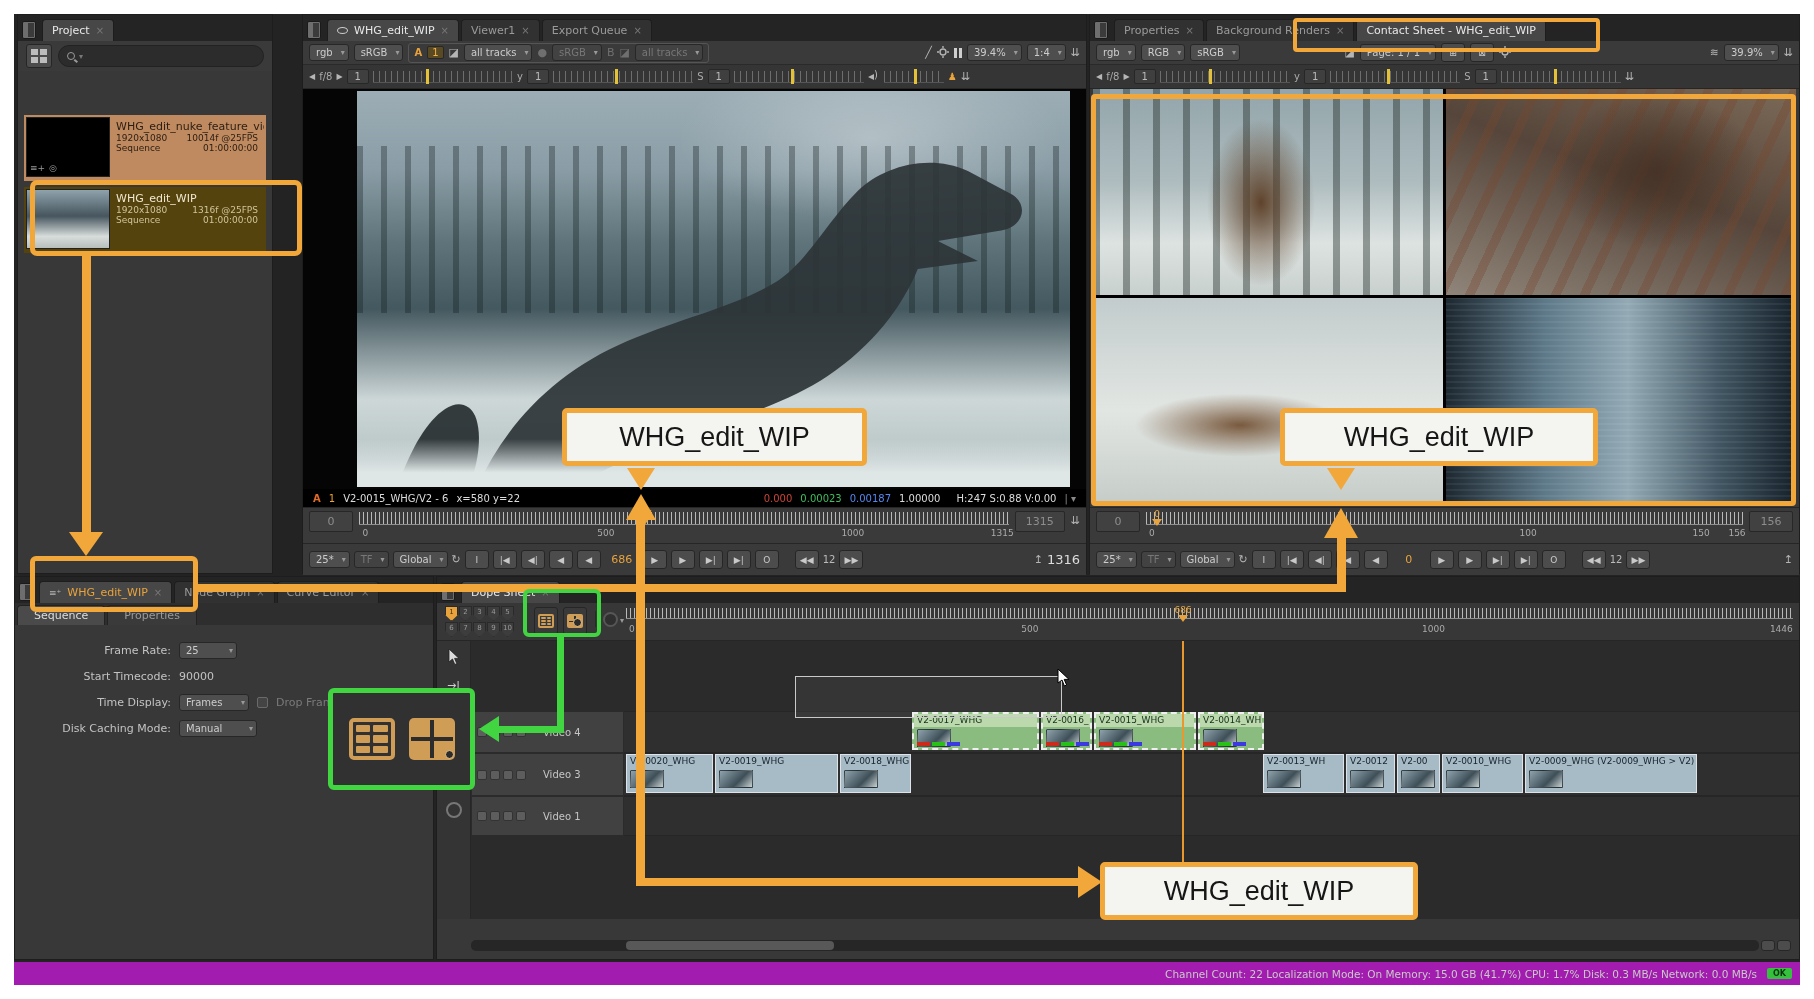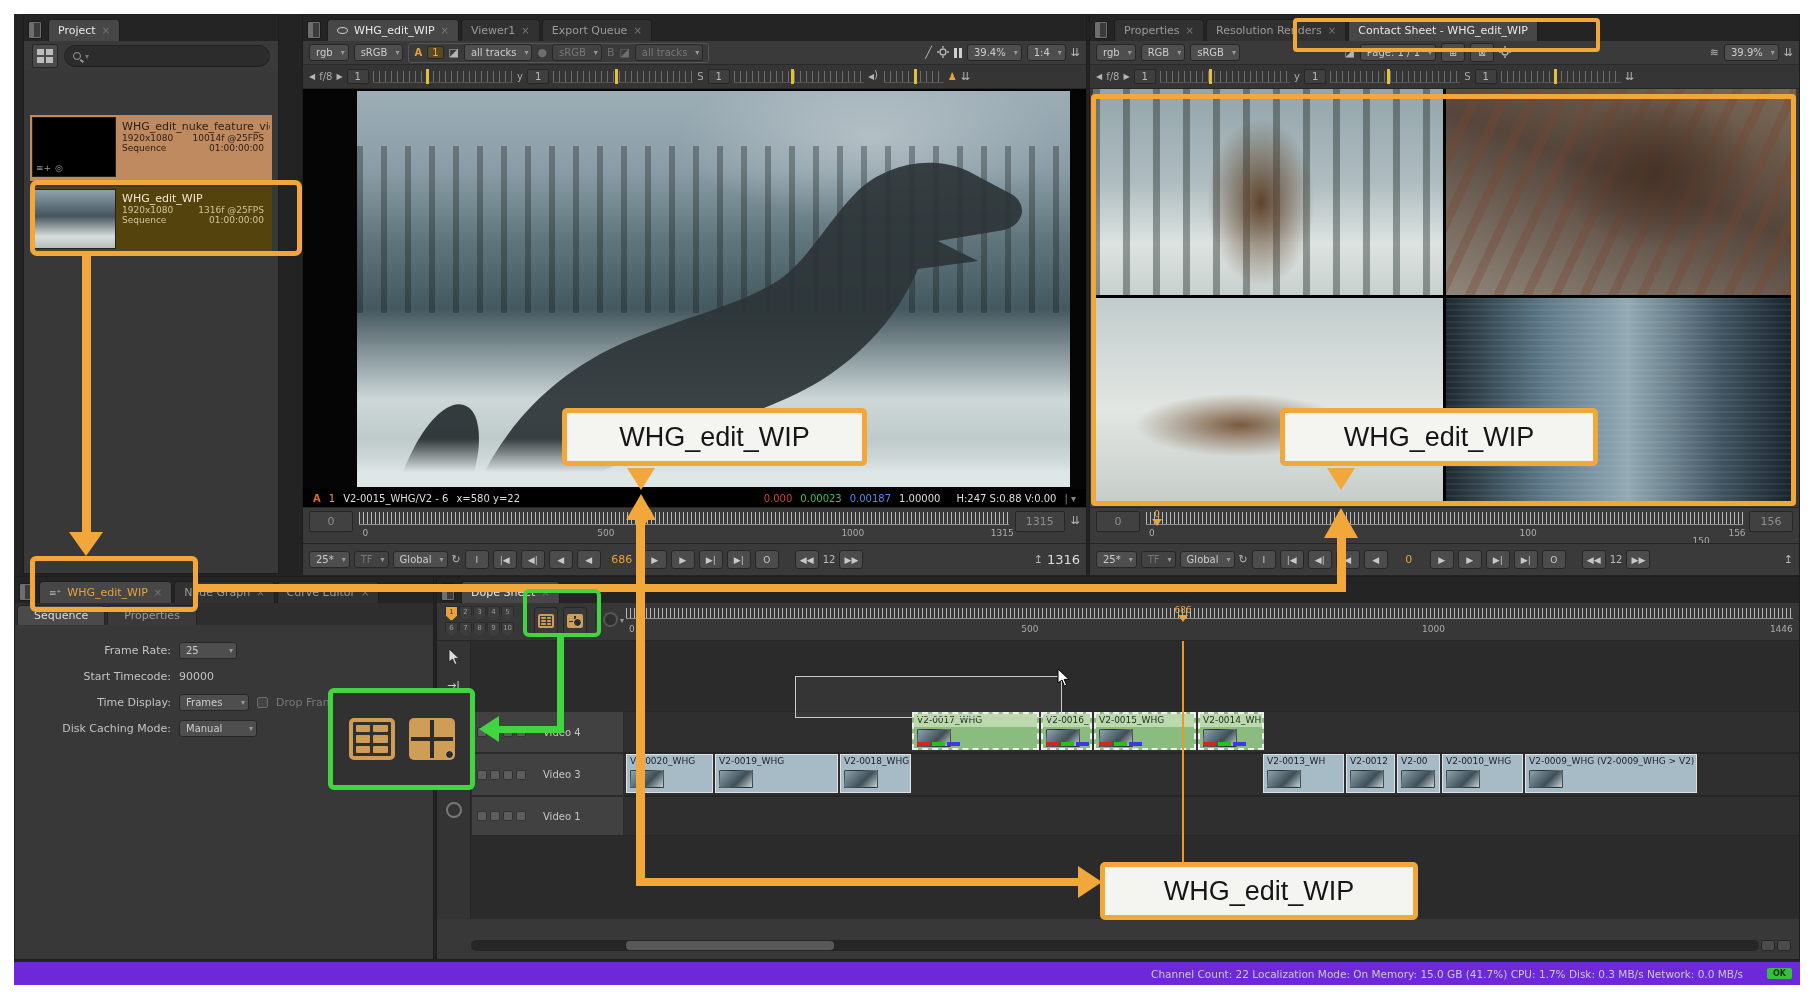--- a/index.html
+++ b/index.html
@@ -101,37 +101,37 @@
   .clip.green .cl { background:#bcd9ae; }
   .clip.green .tags { position:absolute; left:3px; bottom:2px; display:flex; gap:2px; }
   .clip.green .tags i { width:13px; height:4px; display:block; }
   .clip.blue { background:#a7bbc6; border:1px solid #dde3e8; color:#16222c; height:39px; }
   .clip.blue .cl { background:#a7bbc6; }
   
   .ann { position:absolute; z-index:120; pointer-events:none; }
   .abox { border:5px solid #f2a73a; border-radius:7px; }
   .callout { background:#f4f4f0; border:5px solid #f2a73a; border-radius:5px; display:flex; align-items:center; justify-content:center; color:#161616; font-family:"Liberation Sans",sans-serif; font-size:27px; }
   .gbox { border:4px solid #42d542; border-radius:6px; }
-  .statusbar { position:absolute; left:14px; top:962px; width:1786px; height:23px; background:#6d28d9; display:flex; align-items:center; justify-content:flex-end; gap:24px; padding:0 8px; color:#c9c9c9; font-size:10.5px; }
+  .statusbar { position:absolute; left:14px; top:962px; width:1786px; height:23px; background:#a21caf; display:flex; align-items:center; justify-content:flex-end; gap:10px; padding:0 8px; color:#c9c9c9; font-size:10.5px; }
   .okbadge { background:#35c13e; color:#0c3410; font-size:8px; font-weight:bold; padding:1px 6px; border-radius:2px; }
   .toolcol { position:absolute; left:0; top:64px; bottom:40px; width:34px; background:#343434; border-right:1px solid #262626; display:flex; flex-direction:column; align-items:center; gap:14px; padding-top:8px; color:#cfcfcf; }
   .scrollbar { position:absolute; height:11px; background:#262626; border-radius:5px; }
   .scrollbar i { position:absolute; top:1px; height:9px; background:#585858; border-radius:4px; }
   .vdiv { width:1px; height:16px; background:#2a2a2a; }
   .knob { width:15px; height:15px; border-radius:50%; background:#2f2f2f; border:2px solid #565656; }
   .cursor-svg { position:absolute; z-index:60; }
   .marquee { position:absolute; border:1px solid #c9c9c9; background:rgba(255,255,255,.05); z-index:10; }
   .playline { position:absolute; width:2px; background:#e8982c; z-index:8; }
 </style>
 </head>
 <body>
 
 <div id="appbg"></div>
 
-<div class="panel" style="left:23px;top:14px;width:256px;height:560px;">
+<div class="panel" style="left:17px;top:14px;width:256px;height:560px;">
   <div class="tabstrip">
     <span class="wicon"></span>
     <span class="tab active">
         <span>Project</span>
         <span class="x">×</span>
       </span>
   </div>
   <div class="searchrow">
     <span class="gridbtn">
         <i></i>
@@ -325,21 +325,21 @@
 </div>
 
 <div class="panel" style="left:1089px;top:14px;width:711px;height:560px;">
   <div class="tabstrip">
     <span class="wicon"></span>
     <span class="tab">
         <span>Properties</span>
         <span class="x">×</span>
       </span>
     <span class="tab">
-        <span>Resolution Renders</span>
+        <span>Background Renders</span>
         <span class="x">×</span>
       </span>
     <span class="tab active">
         <span>Contact Sheet - WHG_edit_WIP</span>
       </span>
   </div>
   <div class="toolbar">
     <span class="sel">rgb</span>
     <span class="sel">RGB</span>
     <span class="sel">sRGB</span>
@@ -390,21 +390,21 @@
     <div class="cell cell3"></div>
     <div class="cell cell4"></div>
   </div>
   <div class="rulerstrip" style="top:492px;">
     <span class="rangebox">0</span>
     <span class="ruler">
       <span class="ticks"></span>
       <span class="lab" style="left:1%;">0</span>
       <span class="lab" style="left:32%;">50</span>
       <span class="lab" style="left:64%;">100</span>
-      <span class="lab" style="left:93%;margin-top:8px;">150</span>
+      <span class="lab" style="left:93%;">150</span>
       <span class="lab" style="left:99%;">156</span>
       <span class="phtag" style="left:-4px;top:-2px;"><span>0</span></span>
     </span>
     <span class="rangebox">156</span>
   </div>
   <div class="transport" style="top:528px;">
     <span class="sel">25*</span>
     <span class="sel dim">TF</span>
     <span class="sel">Global</span>
     <span class="ic">↻</span>

